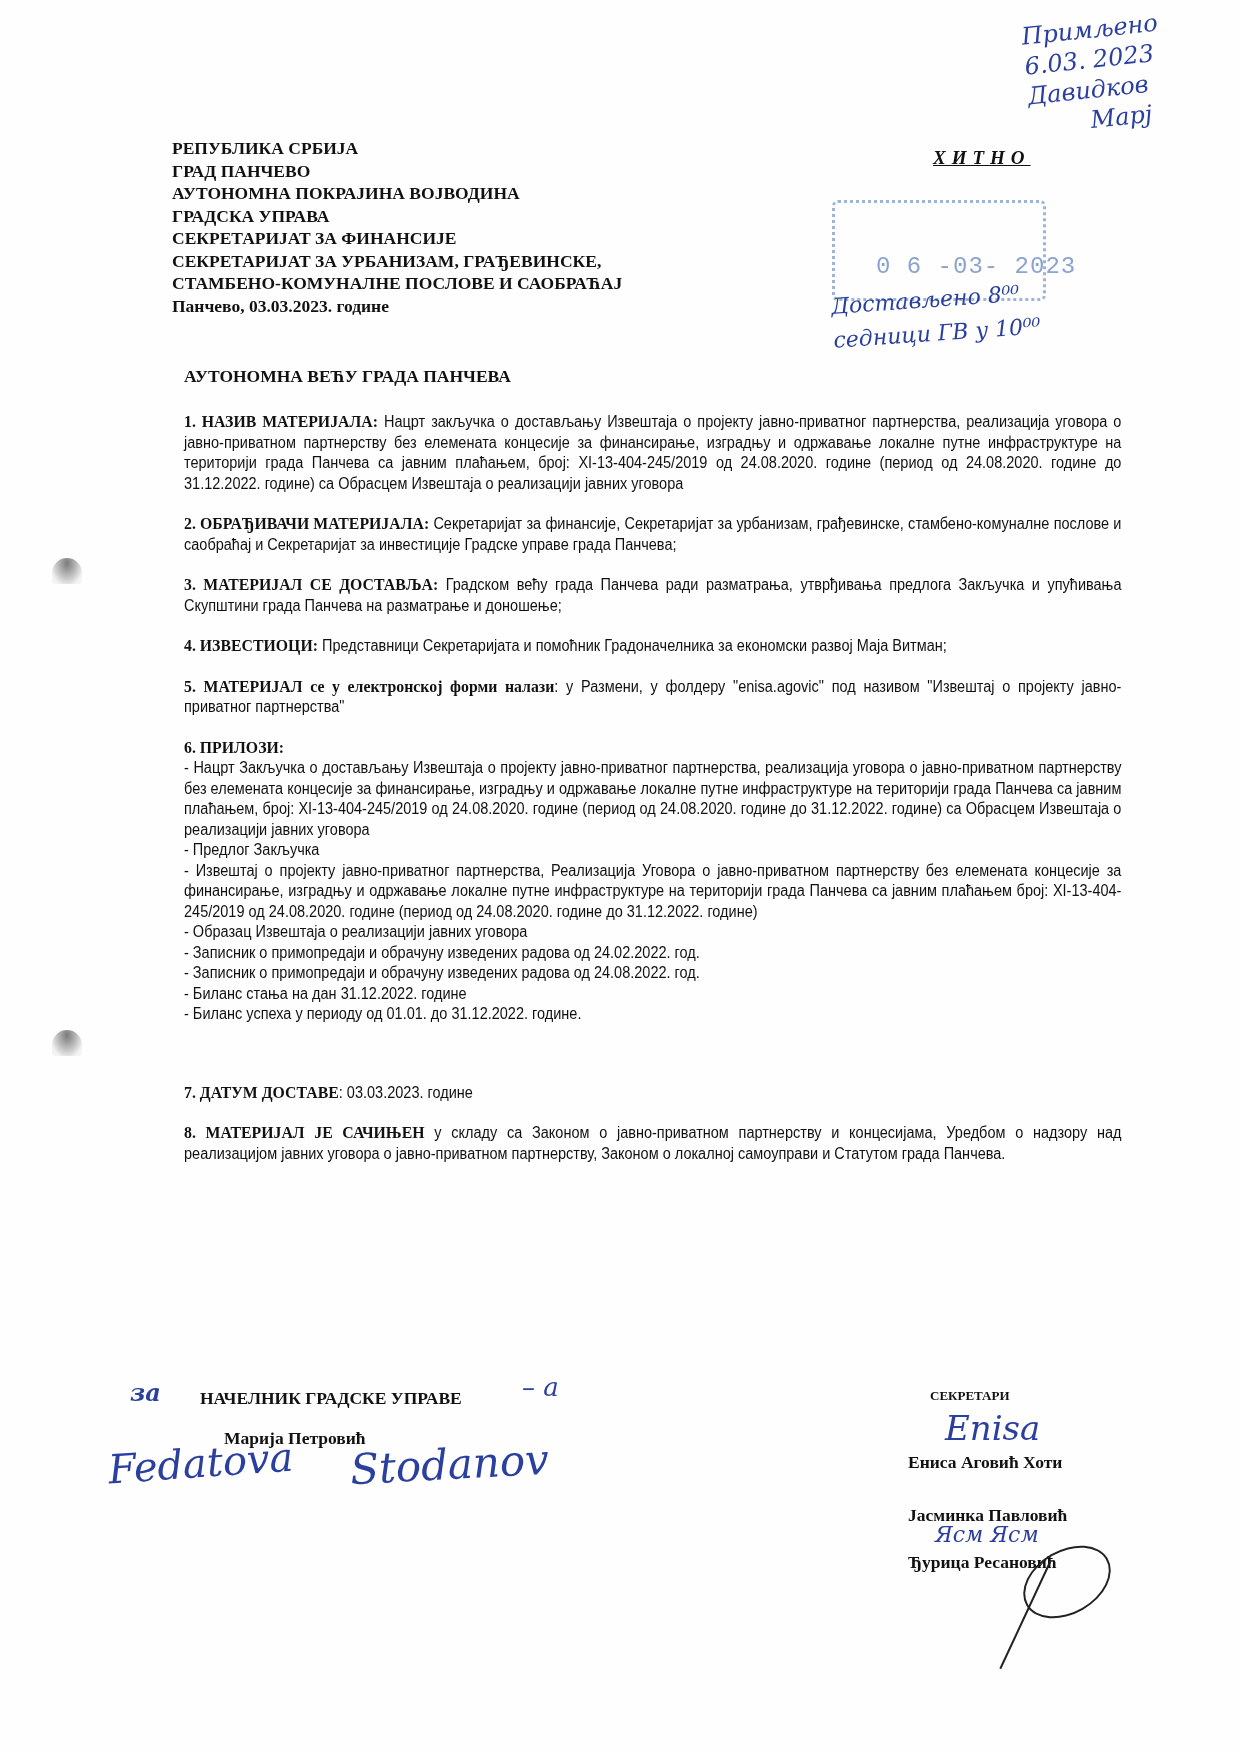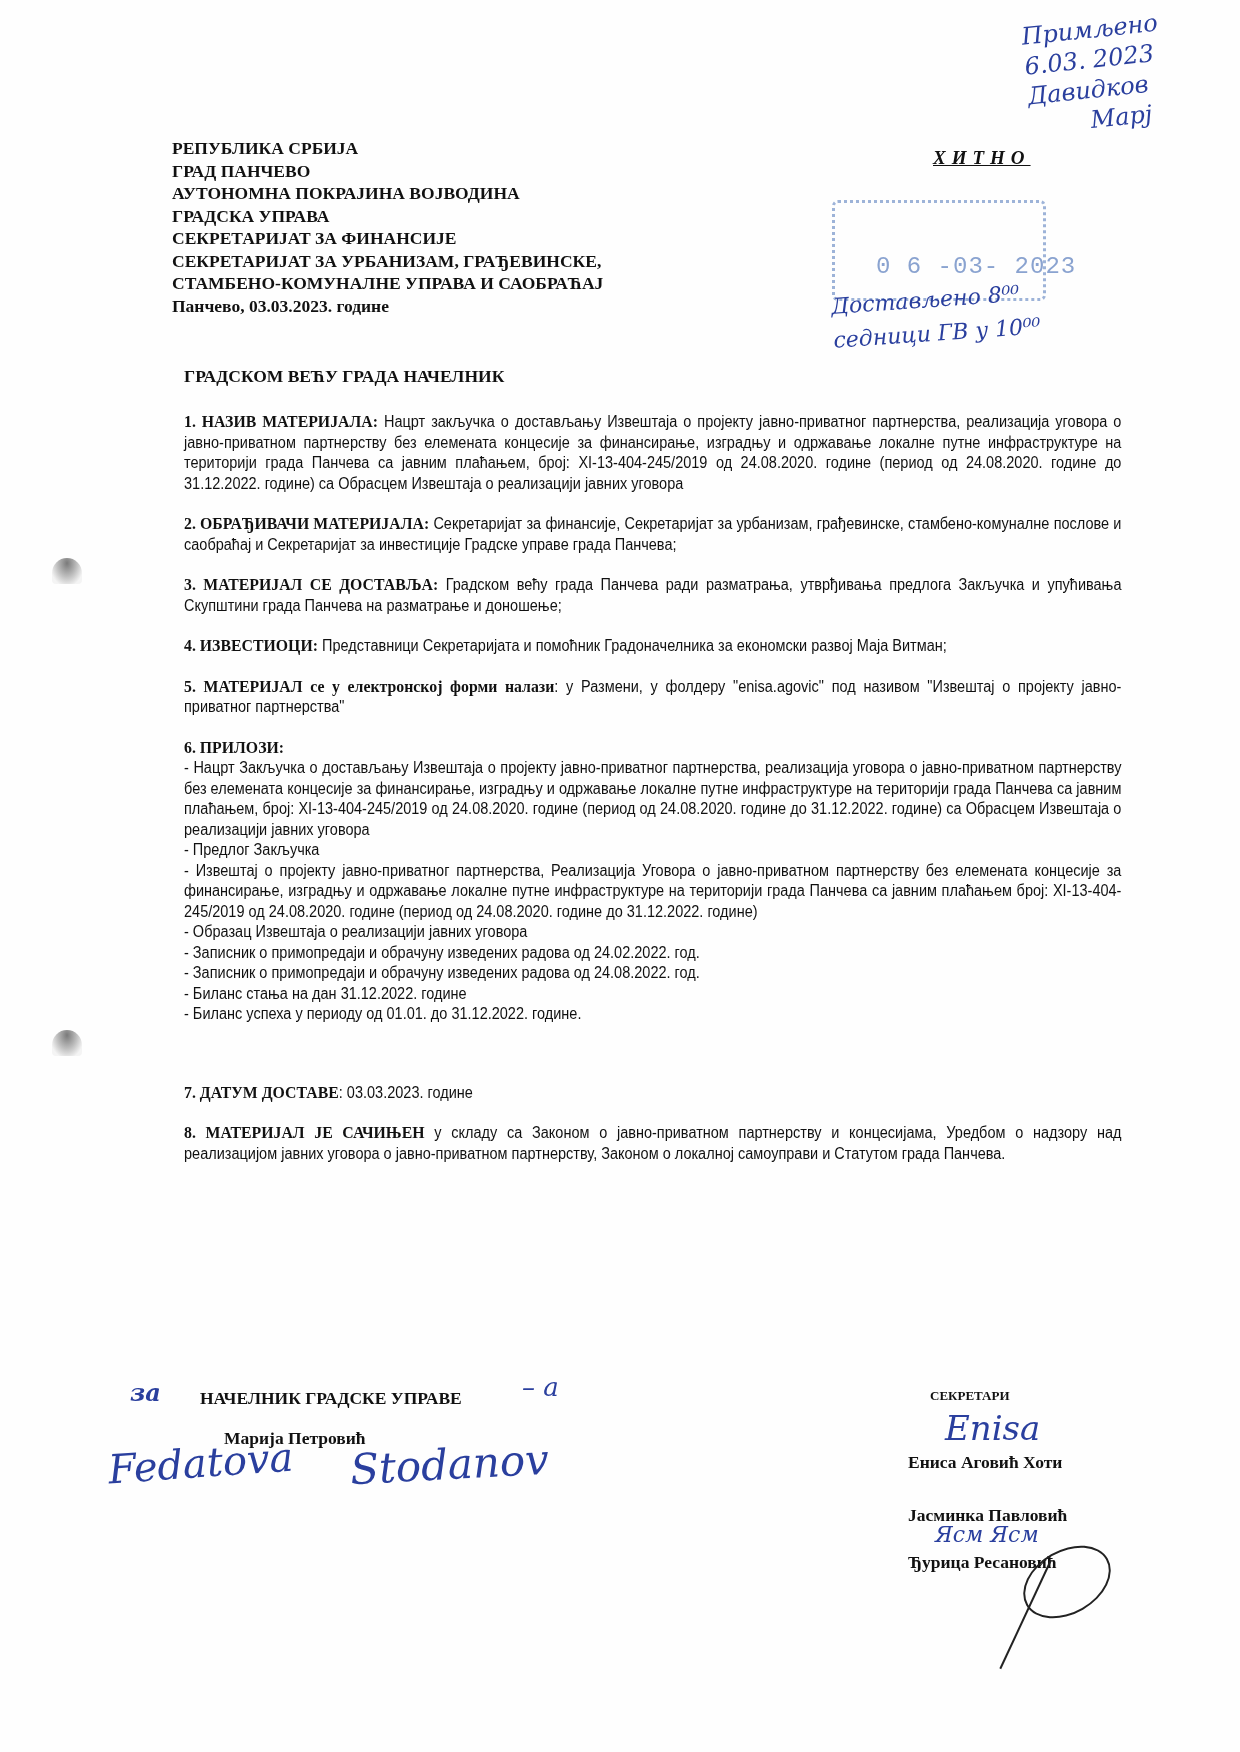--- a/index.html
+++ b/index.html
@@ -66,41 +66,41 @@
   <div class="hole" style="left:52px; top:558px;"></div>
   <div class="hole" style="left:52px; top:1030px;"></div>
 
   <div class="header">
     <div>РЕПУБЛИКА СРБИЈА</div>
     <div>ГРАД  ПАНЧЕВО</div>
     <div>АУТОНОМНА ПОКРАЈИНА ВОЈВОДИНА</div>
     <div>ГРАДСКА  УПРАВА</div>
     <div>СЕКРЕТАРИЈАТ ЗА ФИНАНСИЈЕ</div>
     <div>СЕКРЕТАРИЈАТ ЗА УРБАНИЗАМ, ГРАЂЕВИНСКЕ,</div>
-    <div>СТАМБЕНО-КОМУНАЛНЕ УПРАВА И САОБРАЋАЈ</div>
+    <div>СТАМБЕНО-КОМУНАЛНЕ ПОСЛОВЕ И САОБРАЋАЈ</div>
     <div>Панчево, 03.03.2023. године</div>
   </div>
 
   <div class="urgent">ХИТНО</div>
 
   <div class="hw hw-top">
     <div>Примљено</div>
     <div>6.03. 2023</div>
     <div>Давидков</div>
     <div style="padding-left:60px;">Марј</div>
   </div>
 
   <div class="stamp"></div>
   <div class="stamp-date">0 6 -03- 2023</div>
   <div class="hw hw-stamp">
     <div>Достављено 8⁰⁰</div>
     <div>седници ГВ у 10⁰⁰</div>
   </div>
 
-  <div class="addressee">ГРАДСКОМ ВЕЋУ ГРАДА НАЧЕЛНИК</div>
+  <div class="addressee">АУТОНОМНА ВЕЋУ ГРАДА ПАНЧЕВА</div>
 
   <div class="body">
     <div class="sec">
       <b>1. НАЗИВ МАТЕРИЈАЛА:</b><span> Нацрт закључка о достављању Извештаја о пројекту јавно-приватног партнерства, реализација уговора о јавно-приватном партнерству без елемената концесије за финансирање, изградњу и одржавање локалне путне инфраструктуре на територији града Панчева са јавним плаћањем, број: XI-13-404-245/2019 од 24.08.2020. године (период од 24.08.2020. године до 31.12.2022. године) са Обрасцем Извештаја о реализацији јавних уговора</span>
     </div>
     <div class="sec">
       <b>2. ОБРАЂИВАЧИ  МАТЕРИЈАЛА:</b><span> Секретаријат за финансије, Секретаријат за урбанизам, грађевинске, стамбено-комуналне послове  и саобраћај и Секретаријат за инвестиције Градске управе града Панчева;</span>
     </div>
     <div class="sec">
       <b>3. МАТЕРИЈАЛ СЕ ДОСТАВЉА:</b><span> Градском већу града Панчева ради разматрања, утврђивања предлога Закључка и упућивања Скупштини града Панчева на разматрање и доношење;</span>

